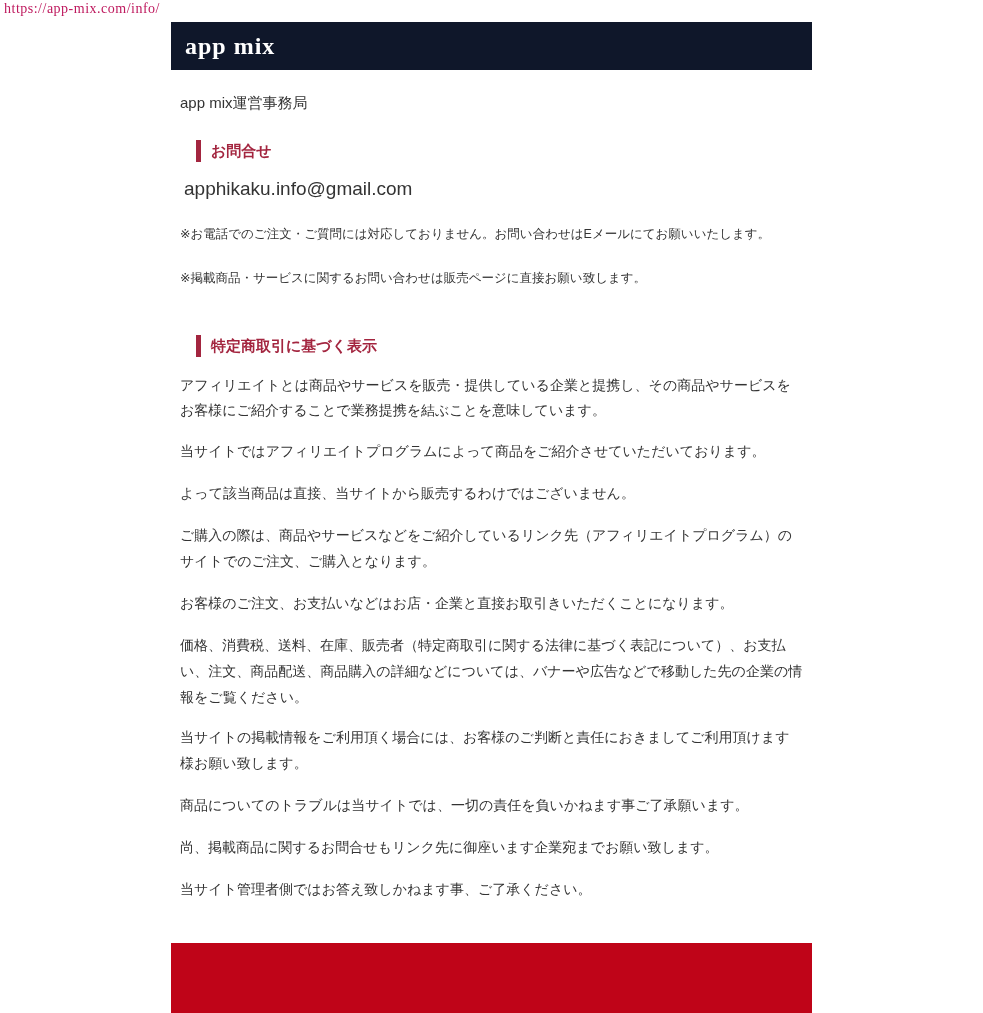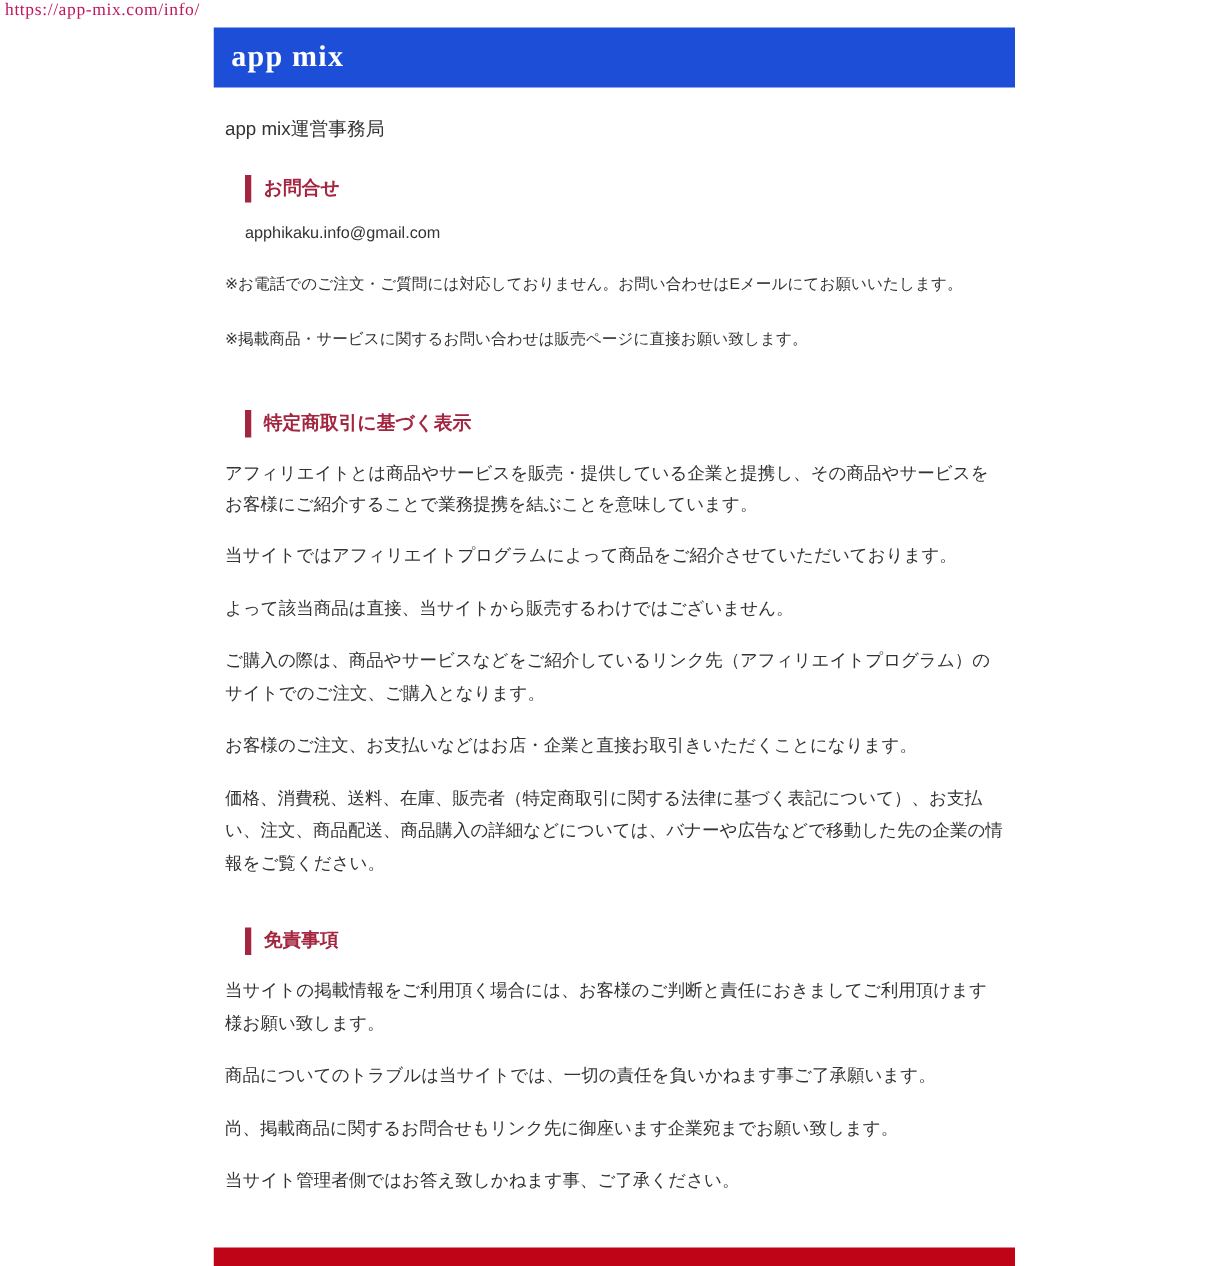--- a/index.html
+++ b/index.html
@@ -23,21 +23,21 @@
     font-size: 14px;
     color: #be185d;
     letter-spacing: 0.5px;
     font-family: Liberation Serif, serif;
   }
   .page {
     width: 641px;
     margin: 22px auto 0 auto;
   }
   .site-header {
-    background: #1d4ed8;
+    background: #0f172a;
     height: 48px;
     display: flex;
     align-items: center;
     padding: 0 14px;
     box-sizing: border-box;
   }
   .site-logo {
     color: #ffffff;
     font-family: "Liberation Serif", "DejaVu Serif", serif;
     font-weight: bold;
@@ -59,22 +59,22 @@
     font-size: 15px;
     font-weight: bold;
     padding: 2px 0 2px 10px;
     line-height: 1.2;
     margin: 16px;
   }
   .heading-contact   { margin-top: 27px; }
   .heading-commerce  { margin-top: 47px; }
   .heading-disclaimer{ margin-top: 39px; }
   .email-line {
-    margin: 16px 0 0 16px;
-    font-size: 13px;
+    margin: 16px 0 0 4px;
+    font-size: 19px;
   }
   .note {
     margin: 25px 0 0 0;
     font-size: 12.5px;
     line-height: 1.5;
   }
   .para {
     margin: 16px 0 0 0;
     font-size: 14px;
     line-height: 1.85;
@@ -124,21 +124,20 @@
       <p class="para para-first">当サイトではアフィリエイトプログラムによって商品をご紹介させていただいております。</p>
 
       <p class="para">よって該当商品は直接、当サイトから販売するわけではございません。</p>
 
       <p class="para">ご購入の際は、商品やサービスなどをご紹介しているリンク先（アフィリエイトプログラム）のサイトでのご注文、ご購入となります。</p>
 
       <p class="para">お客様のご注文、お支払いなどはお店・企業と直接お取引きいただくことになります。</p>
 
       <p class="para">価格、消費税、送料、在庫、販売者（特定商取引に関する法律に基づく表記について）、お支払い、注文、商品配送、商品購入の詳細などについては、バナーや広告などで移動した先の企業の情報をご覧ください。</p>
 
-      <h2 class="section-heading heading-disclaimer">免責事項</h2>
 
       <p class="para para-first">当サイトの掲載情報をご利用頂く場合には、お客様のご判断と責任におきましてご利用頂けます様お願い致します。</p>
 
       <p class="para">商品についてのトラブルは当サイトでは、一切の責任を負いかねます事ご了承願います。</p>
 
       <p class="para">尚、掲載商品に関するお問合せもリンク先に御座います企業宛までお願い致します。</p>
 
       <p class="para">当サイト管理者側ではお答え致しかねます事、ご了承ください。</p>
 
     </main>

